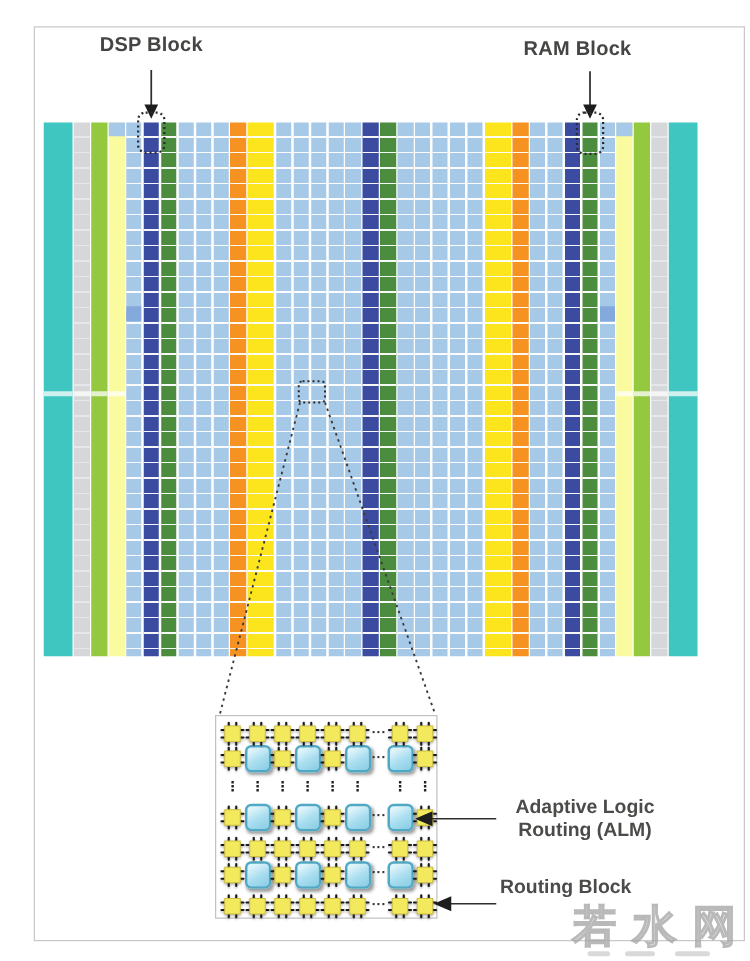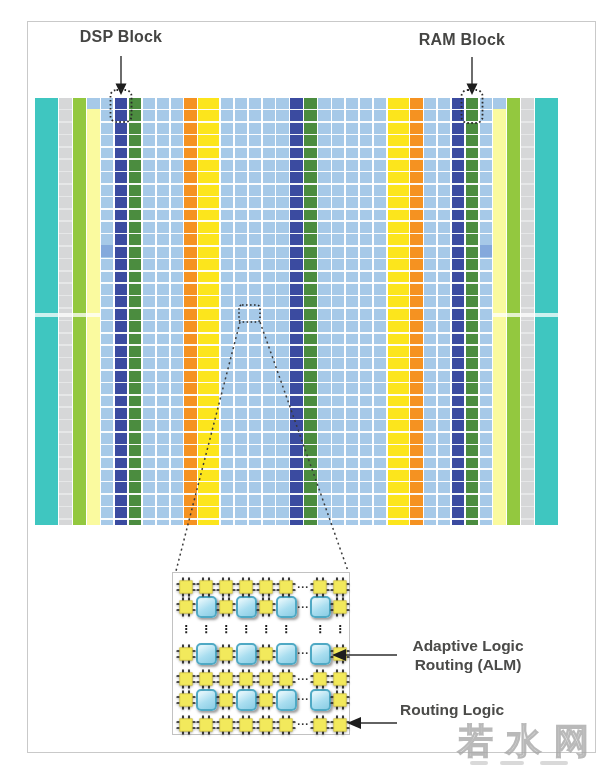--- a/index.html
+++ b/index.html
@@ -494,21 +494,21 @@
 </svg>
         </span>
       </div>
     </div>
 
   <div id="alm-label" class="sidelabel">
     <div>Adaptive Logic</div>
     <div>Routing (ALM)</div>
   </div>
   <div id="switch-label" class="sidelabel">
-    <div>Routing Logic</div>
+    <div>Routing Block</div>
   </div>
 
   <div id="watermark">若水网</div>
   <div id="wm-sub1" class="wm-sub"></div>
   <div id="wm-sub2" class="wm-sub"></div>
   <div id="wm-sub3" class="wm-sub"></div>
 
   <svg id="overlay" viewBox="0 0 600 769" xmlns="http://www.w3.org/2000/svg">
 
     <g>

